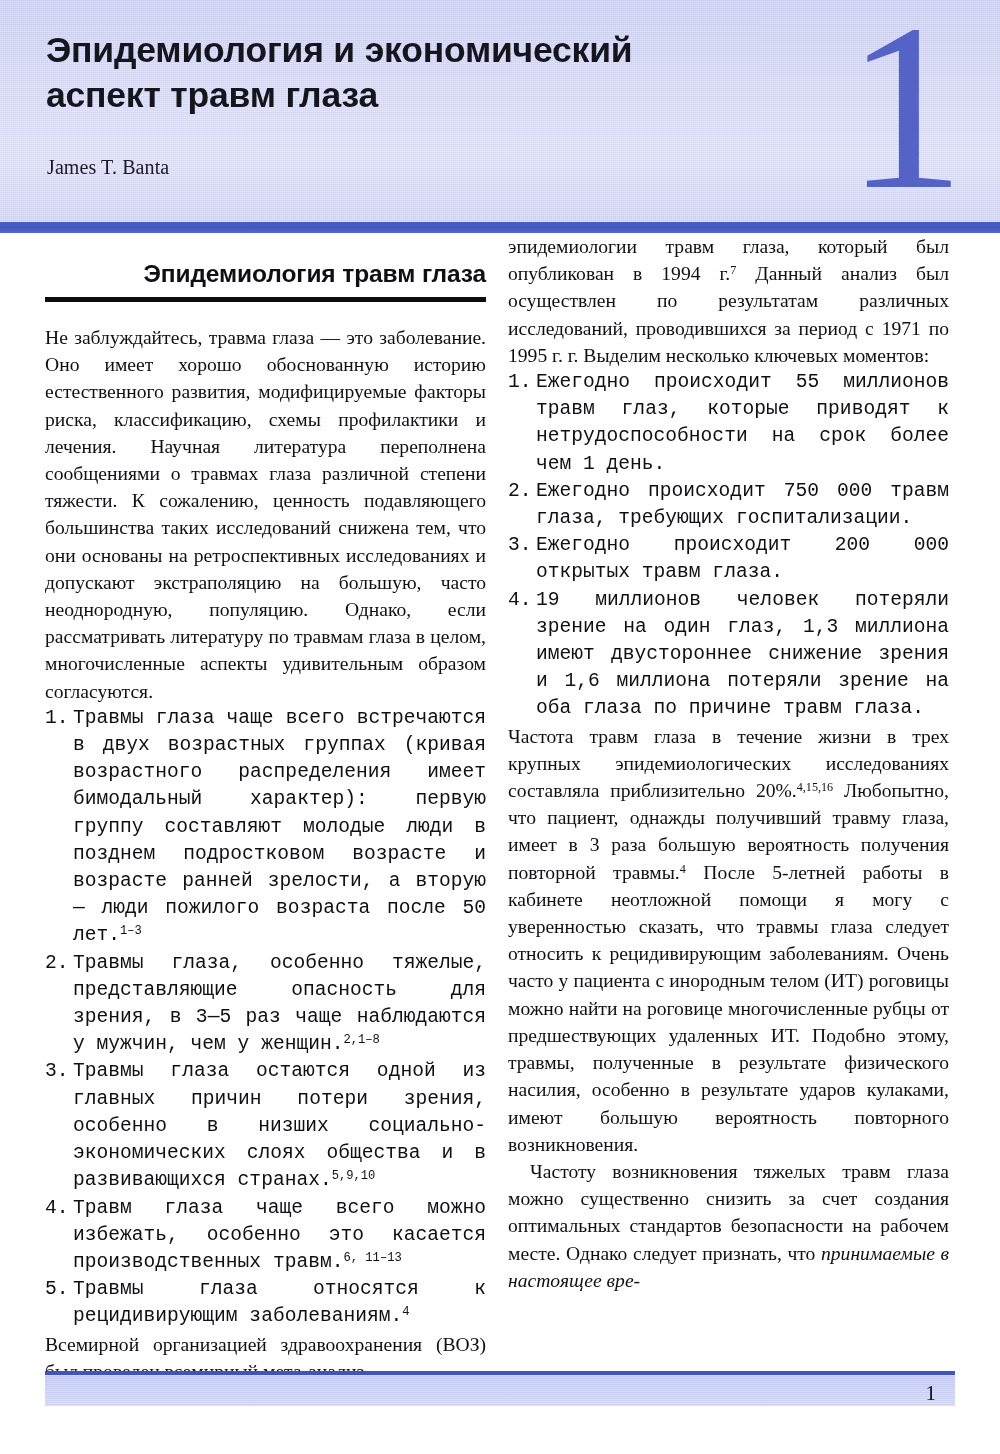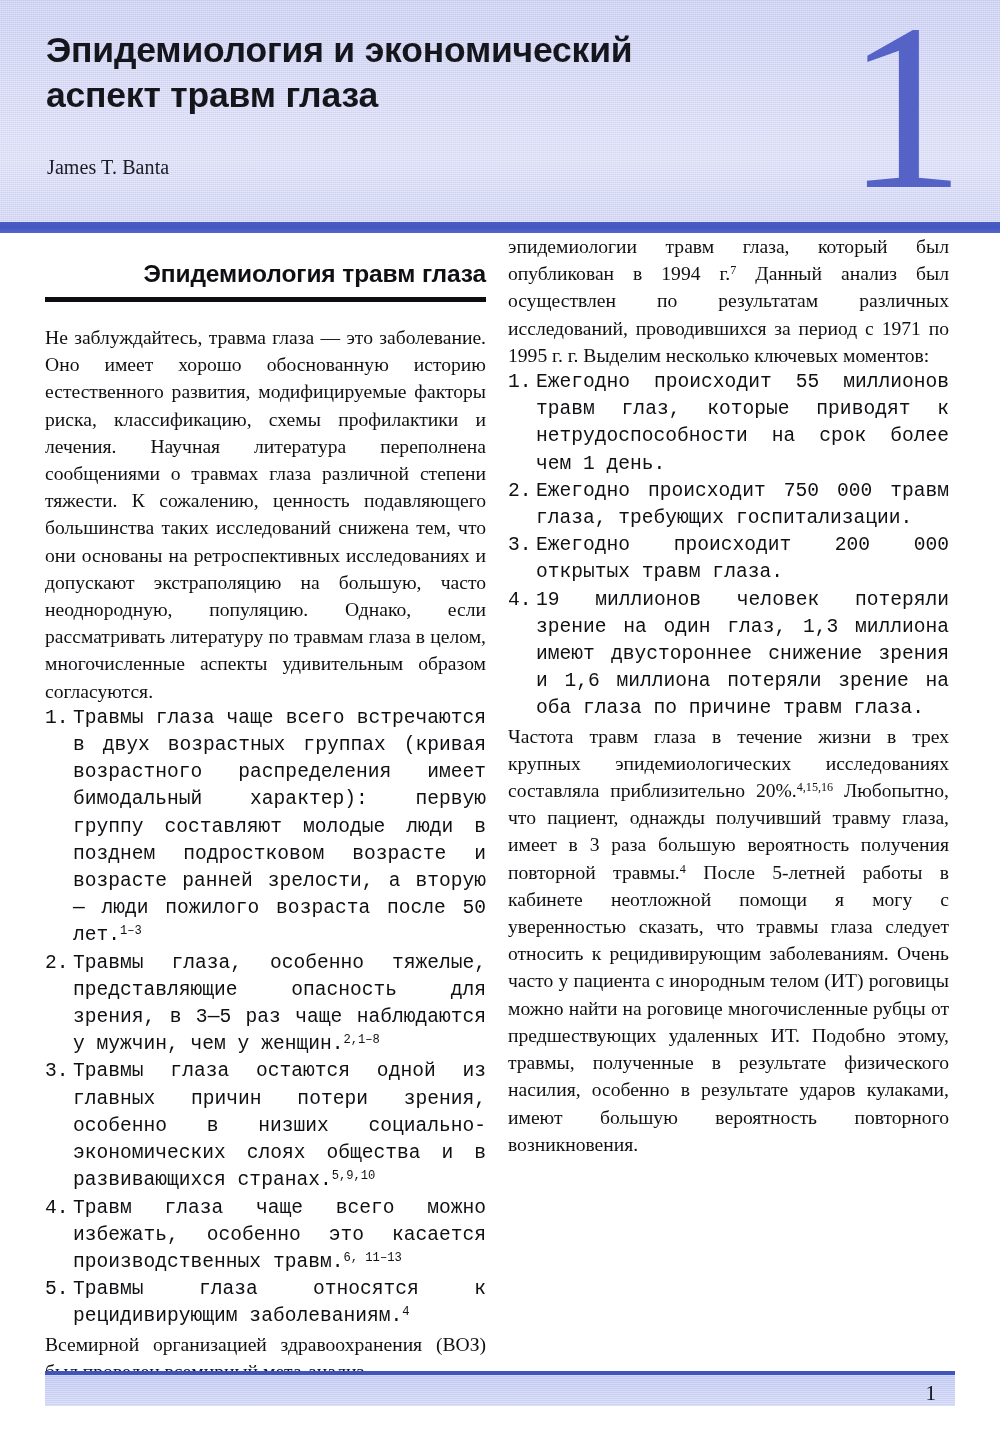--- a/index.html
+++ b/index.html
@@ -209,20 +209,21 @@
 
     <ol class="numlist">
       <li><span>Ежегодно происходит 55 миллионов травм глаз, которые приводят к нетрудоспособности на срок более чем 1 день.</span></li>
       <li><span>Ежегодно происходит 750 000 травм глаза, требующих госпитализации.</span></li>
       <li><span>Ежегодно происходит 200 000 открытых травм глаза.</span></li>
       <li><span>19 миллионов человек потеряли зрение на один глаз, 1,3 миллиона имеют двустороннее снижение зрения и 1,6 миллиона потеряли зрение на оба глаза по причине травм глаза.</span></li>
     </ol>
 
     <p class="para"><span>Частота травм глаза в течение жизни в трех крупных эпидемиологических исследованиях составляла приблизительно 20%.</span><sup>4,15,16</sup><span> Любопытно, что пациент, однажды получивший травму глаза, имеет в 3 раза большую вероятность получения повторной травмы.</span><sup>4</sup><span> После 5-летней работы в кабинете неотложной помощи я могу с уверенностью сказать, что травмы глаза следует относить к рецидивирующим заболеваниям. Очень часто у пациента с инородным телом (ИТ) роговицы можно найти на роговице многочисленные рубцы от предшествующих удаленных ИТ. Подобно этому, травмы, полученные в результате физического насилия, особенно в результате ударов кулаками, имеют большую вероятность повторного возникновения.</span></p>
 
+    <p class="para indented"><span>Частоту возникновения тяжелых травм глаза можно существенно снизить за счет создания оптимальных стандартов безопасности на рабочем месте. Однако следует признать, что </span><i class="ital">принимаемые в настоящее вре-</i></p>
   </div>
 
 </div>
 
 <div class="footer-bar">
   <div class="noise"></div>
   <div class="page-number">1</div>
 </div>
 
 </body></html>

